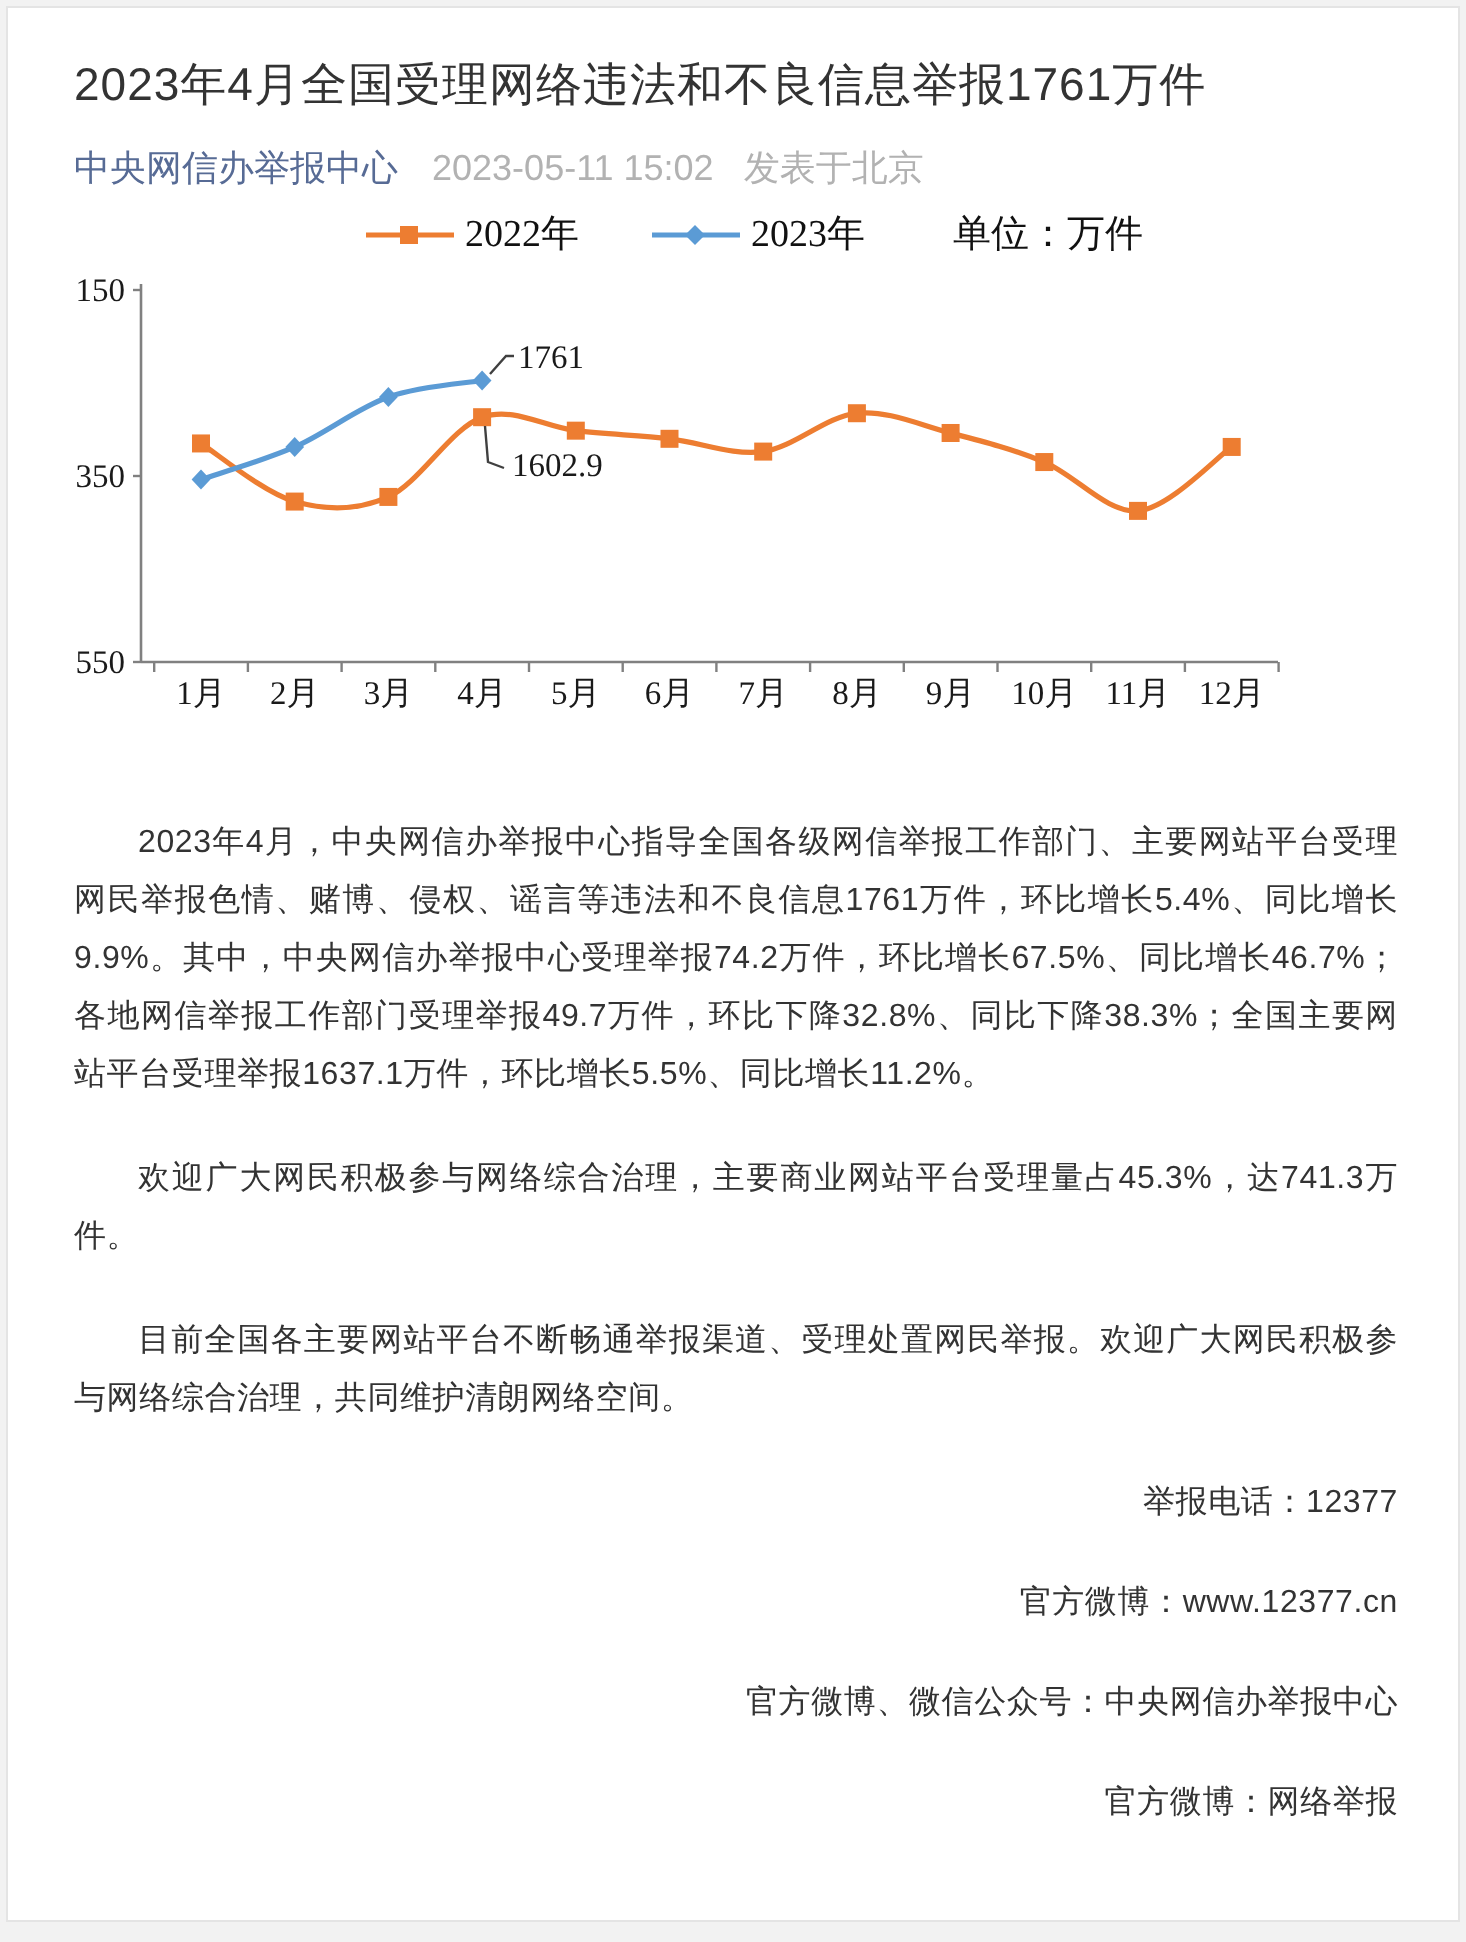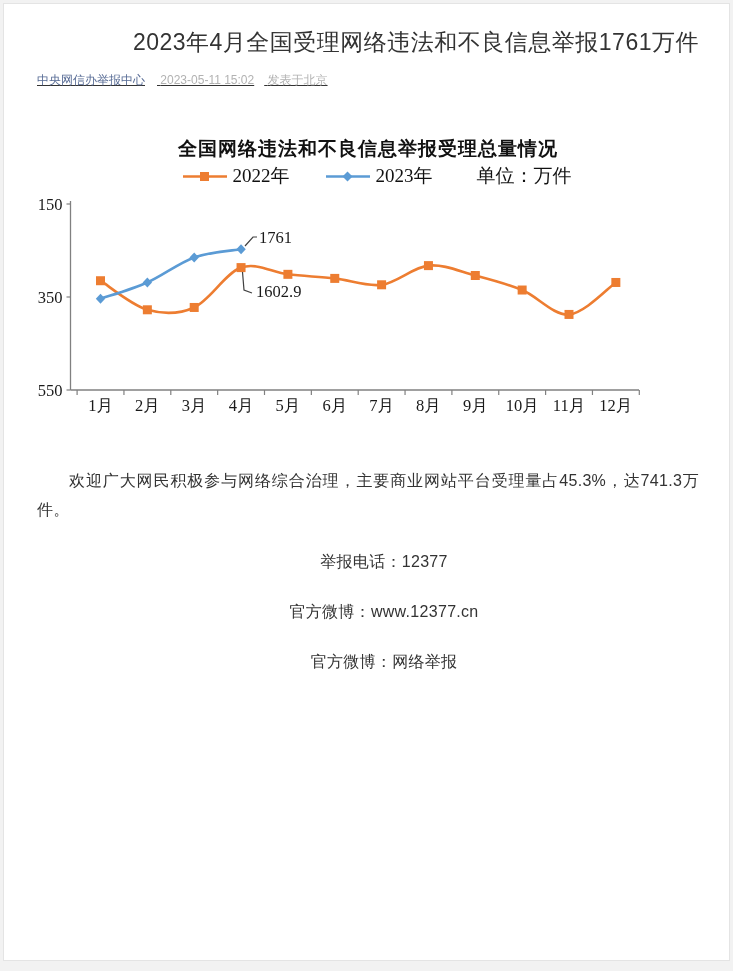--- a/index.html
+++ b/index.html
@@ -17,26 +17,24 @@
     min-height:958px;
     padding:20px 30px 10px 33px;
   }
   h1.title{
     font-size:23px;
     font-weight:400;
     color:#333;
     margin:3px 0 14px 0;
     line-height:1.35;
     letter-spacing:0.5px;
-    text-align:right;
   }
   .byline{
-    font-size:12px;
+    font-size:18px;
     margin-bottom:8px;
-    text-decoration:underline;
   }
   .byline .src{color:#576b95;margin-right:12px;cursor:pointer;}
   .byline .meta{color:#b2b2b2;margin-right:10px;}
   .chart-block{margin-top:0;}
   .chart-title{
     margin-top:47px;
     text-align:center;
     font-family:"Liberation Serif", serif;
     font-weight:700;
     font-size:19px;
@@ -56,37 +54,36 @@
   .leg-item svg{margin-right:6px;display:block;}
   .unit{margin-left:26px;}
   svg.plot{display:block;margin-top:2px;}
   .article{margin-top:40px;font-size:16px;line-height:29px;color:#333;}
   .article p{
     margin:0 0 23px 0;
     text-align:justify;
     text-indent:2em;
     letter-spacing:0.3px;
   }
-  .article p.contact{margin-bottom:21px;text-align:center;}
+  .article p.contact{margin-bottom:21px;text-align:right;}
 </style>
 </head>
 <body>
 
 <div class="card">
 
   <h1 class="title">2023年4月全国受理网络违法和不良信息举报1761万件</h1>
 
   <div class="byline">
     <span class="src">中央网信办举报中心</span>
     <span class="meta">2023-05-11 15:02</span>
     <span class="meta">发表于北京</span>
   </div>
 
   <div class="chart-block">
-    <div class="chart-title">全国网络违法和不良信息举报受理总量情况</div>
 
     <div class="legend">
       <span class="leg-item">
         <svg width="44" height="13">
           <line x1="0" y1="6.5" x2="44" y2="6.5" stroke="#ED7D31" stroke-width="2.5"></line>
           <rect x="17" y="2" width="9" height="9" fill="#ED7D31"></rect>
         </svg>
         <span>2022年</span>
       </span>
       <span class="leg-item">
@@ -152,19 +149,22 @@
         <polygon points="157.2,61.474999999999994 161.89999999999998,66.475 157.2,71.475 152.5,66.475" fill="#5B9BD5"></polygon>
         <polygon points="204.05,53.22125 208.75,58.22125 204.05,63.22125 199.35000000000002,58.22125" fill="#5B9BD5"></polygon>
         <polyline points="208,55 216,46 220,46" fill="none" stroke="#404040" stroke-width="1.2"></polyline>
         <text x="222" y="52" text-anchor="start" font-size="16.5" font-family="&quot;Liberation Serif&quot;, serif" fill="#1a1a1a">1761</text>
         <polyline points="205.5,81 207,99 215,102" fill="none" stroke="#404040" stroke-width="1.2"></polyline>
         <text x="219" y="106" text-anchor="start" font-size="16.5" font-family="&quot;Liberation Serif&quot;, serif" fill="#1a1a1a">1602.9</text>
       </svg>
   </div>
 
   <div class="article">
+    <p>2023年4月，中央网信办举报中心指导全国各级网信举报工作部门、主要网站平台受理网民举报色情、赌博、侵权、谣言等违法和不良信息1761万件，环比增长5.4%、同比增长9.9%。其中，中央网信办举报中心受理举报74.2万件，环比增长67.5%、同比增长46.7%；各地网信举报工作部门受理举报49.7万件，环比下降32.8%、同比下降38.3%；全国主要网站平台受理举报1637.1万件，环比增长5.5%、同比增长11.2%。</p>
     <p>欢迎广大网民积极参与网络综合治理，主要商业网站平台受理量占45.3%，达741.3万件。</p>
+    <p>目前全国各主要网站平台不断畅通举报渠道、受理处置网民举报。欢迎广大网民积极参与网络综合治理，共同维护清朗网络空间。</p>
     <p class="contact">举报电话：12377</p>
     <p class="contact">官方微博：www.12377.cn</p>
+    <p class="contact">官方微博、微信公众号：中央网信办举报中心</p>
     <p class="contact">官方微博：网络举报</p>
   </div>
 
 </div>
 
 </body></html>

